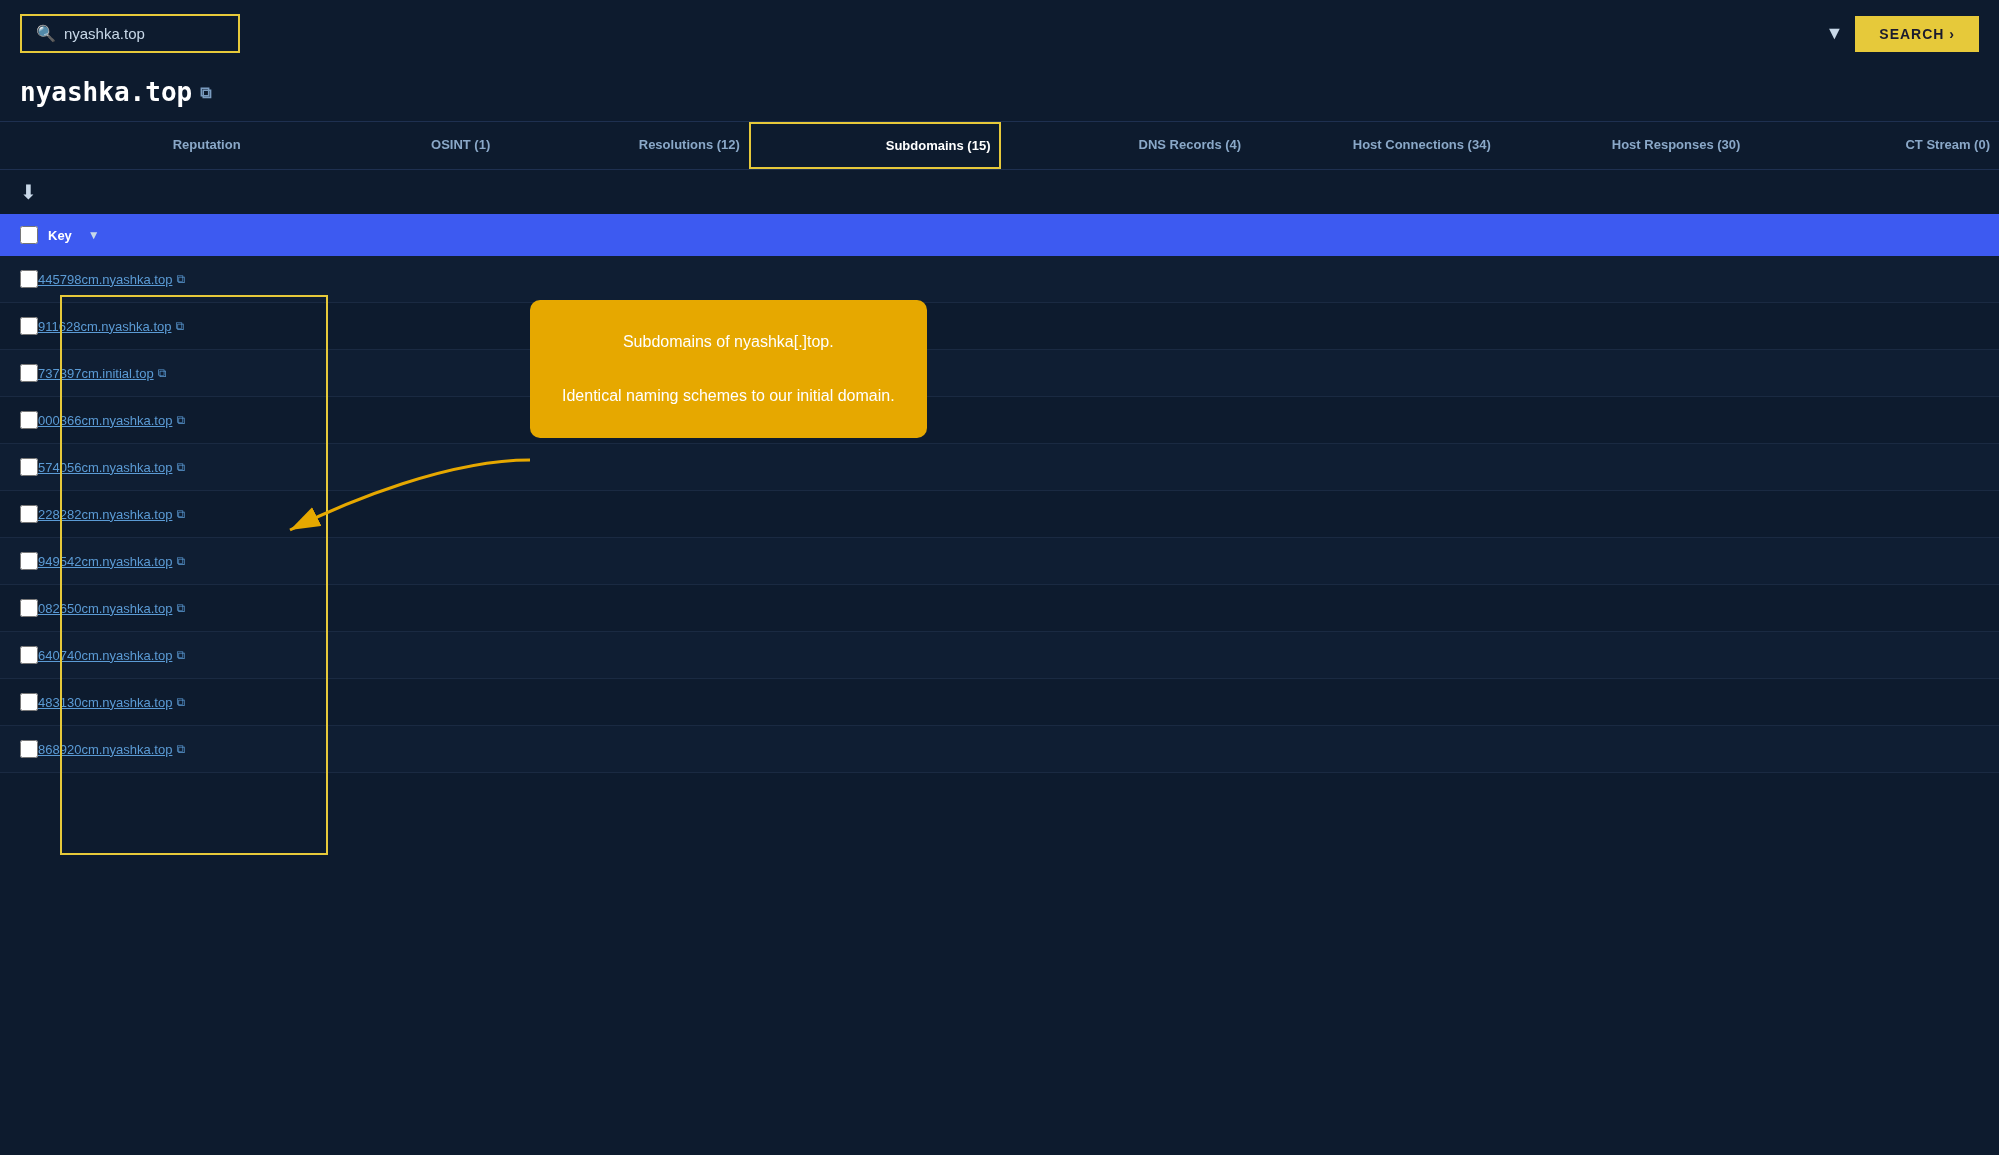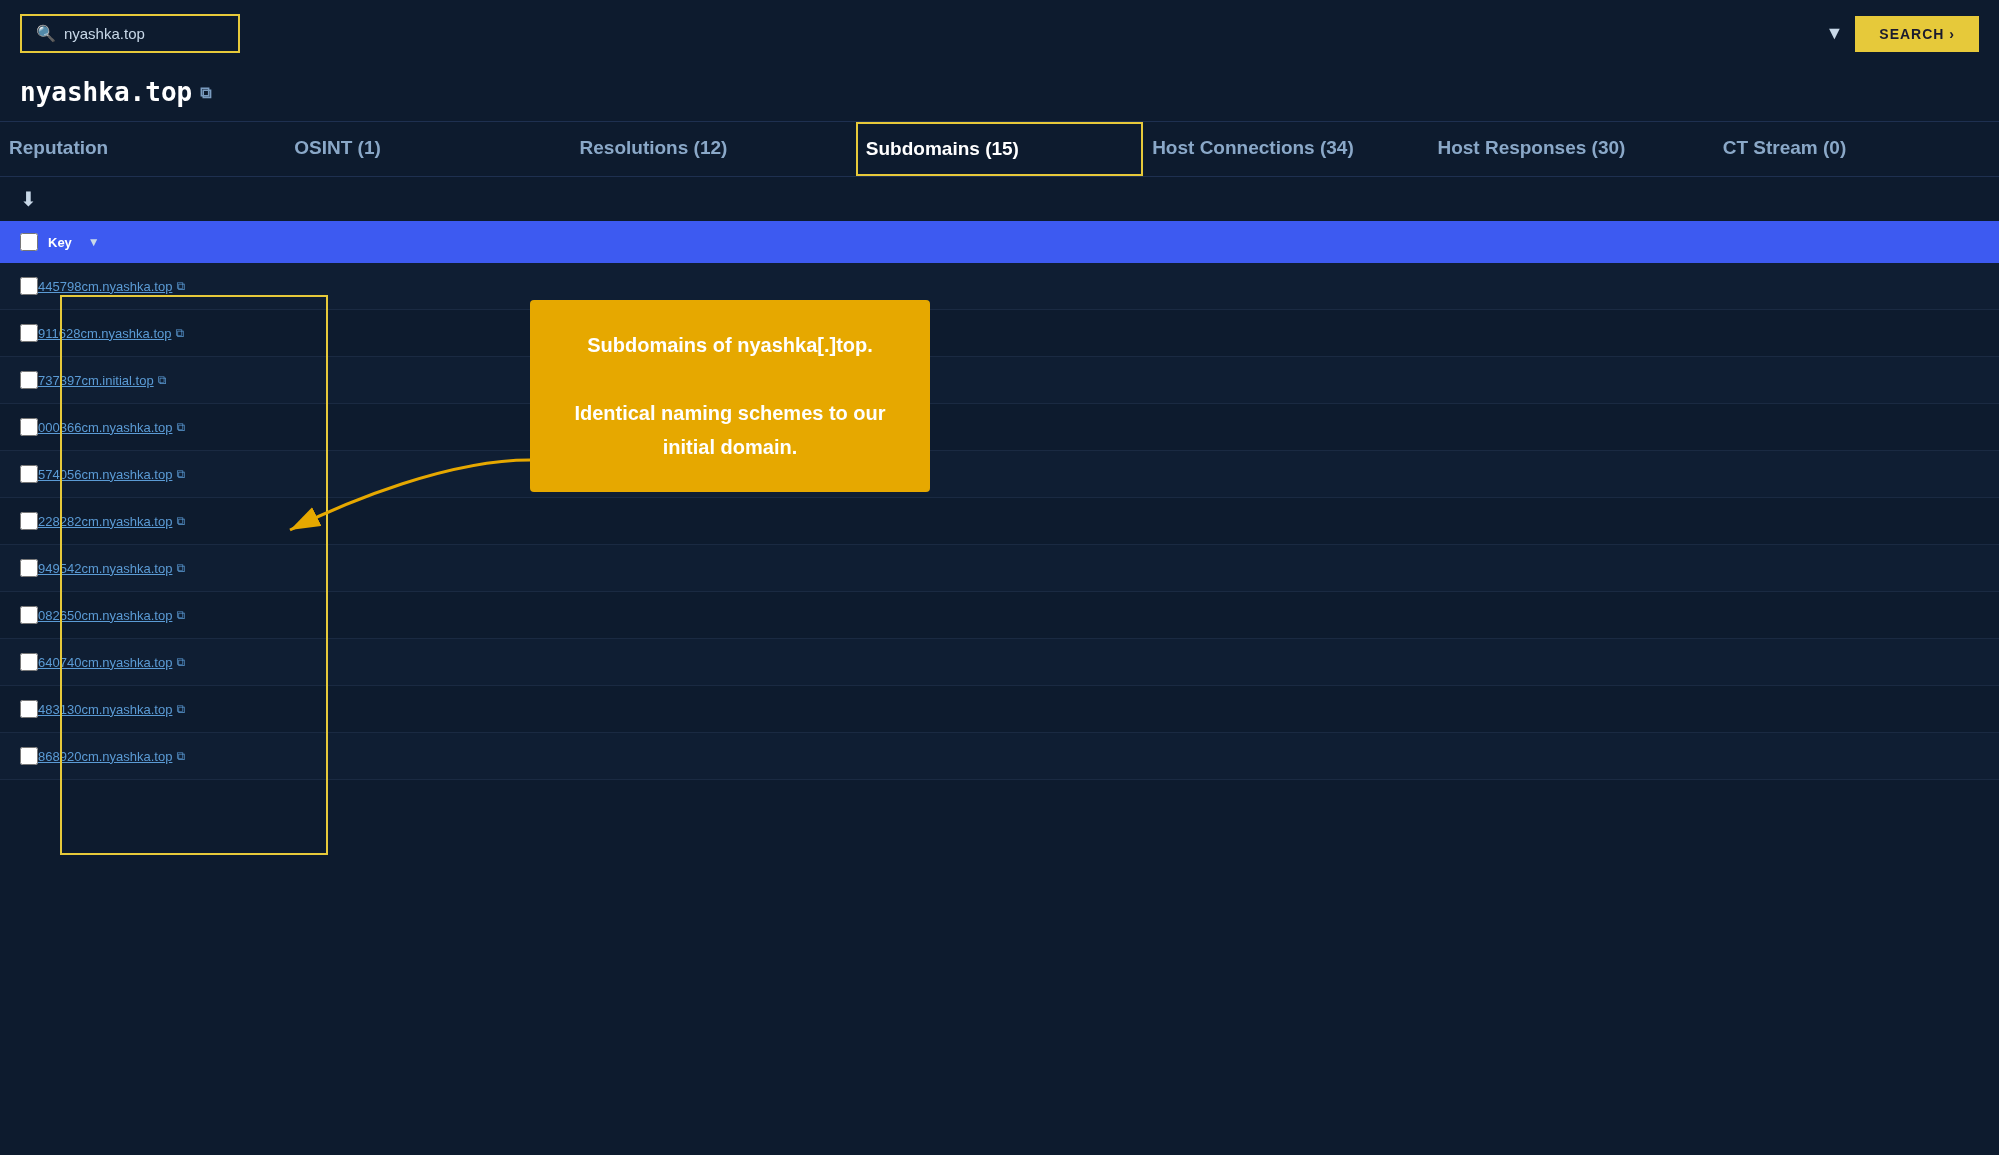--- a/index.html
+++ b/index.html
@@ -84,23 +84,23 @@
     }
 
     .tabs {
       display: flex;
       border-top: 1px solid #1e3050;
       border-bottom: 1px solid #1e3050;
     }
 
     .tab {
       flex: 1;
-      text-align: left;
+      text-align: right;
       padding: 14px 8px;
-      font-size: 19px;
+      font-size: 13px;
       font-weight: 600;
       color: #8aa8c8;
       cursor: pointer;
       border: 1px solid transparent;
       background: #0d1b2e;
       white-space: nowrap;
     }
 
     .tab.active {
       border: 2px solid #e6c93a;
@@ -200,27 +200,27 @@
       z-index: 10;
     }
 
     .tooltip-bubble {
       position: fixed;
       top: 300px;
       left: 530px;
       background: #e6a800;
       color: #ffffff;
       padding: 28px 32px;
-      border-radius: 4px;
+      border-radius: 10px;
       max-width: 400px;
-      font-size: 20px;
+      font-size: 16px;
       line-height: 1.7;
       text-align: center;
       z-index: 20;
-      font-weight: 700;
+      font-weight: 400;
     }
 
     .arrow-line {
       position: fixed;
       top: 470px;
       left: 290px;
       z-index: 18;
     }
   </style>
 </head>
@@ -239,20 +239,21 @@
 <div class="page-title">
   <span>nyashka.top</span>
   <span class="copy-icon">⧉</span>
 </div>
 
 <div class="tabs">
   <div class="tab">Reputation</div>
   <div class="tab">OSINT (1)</div>
   <div class="tab">Resolutions (12)</div>
   <div class="tab active">Subdomains (15)</div>
+  <div class="tab">DNS Records (4)</div>
   <div class="tab">Host Connections (34)</div>
   <div class="tab">Host Responses (30)</div>
   <div class="tab">CT Stream (0)</div>
 </div>
 
 <div class="toolbar">
   <span class="download-icon">⬇</span>
 </div>
 
 <div class="table-container">

